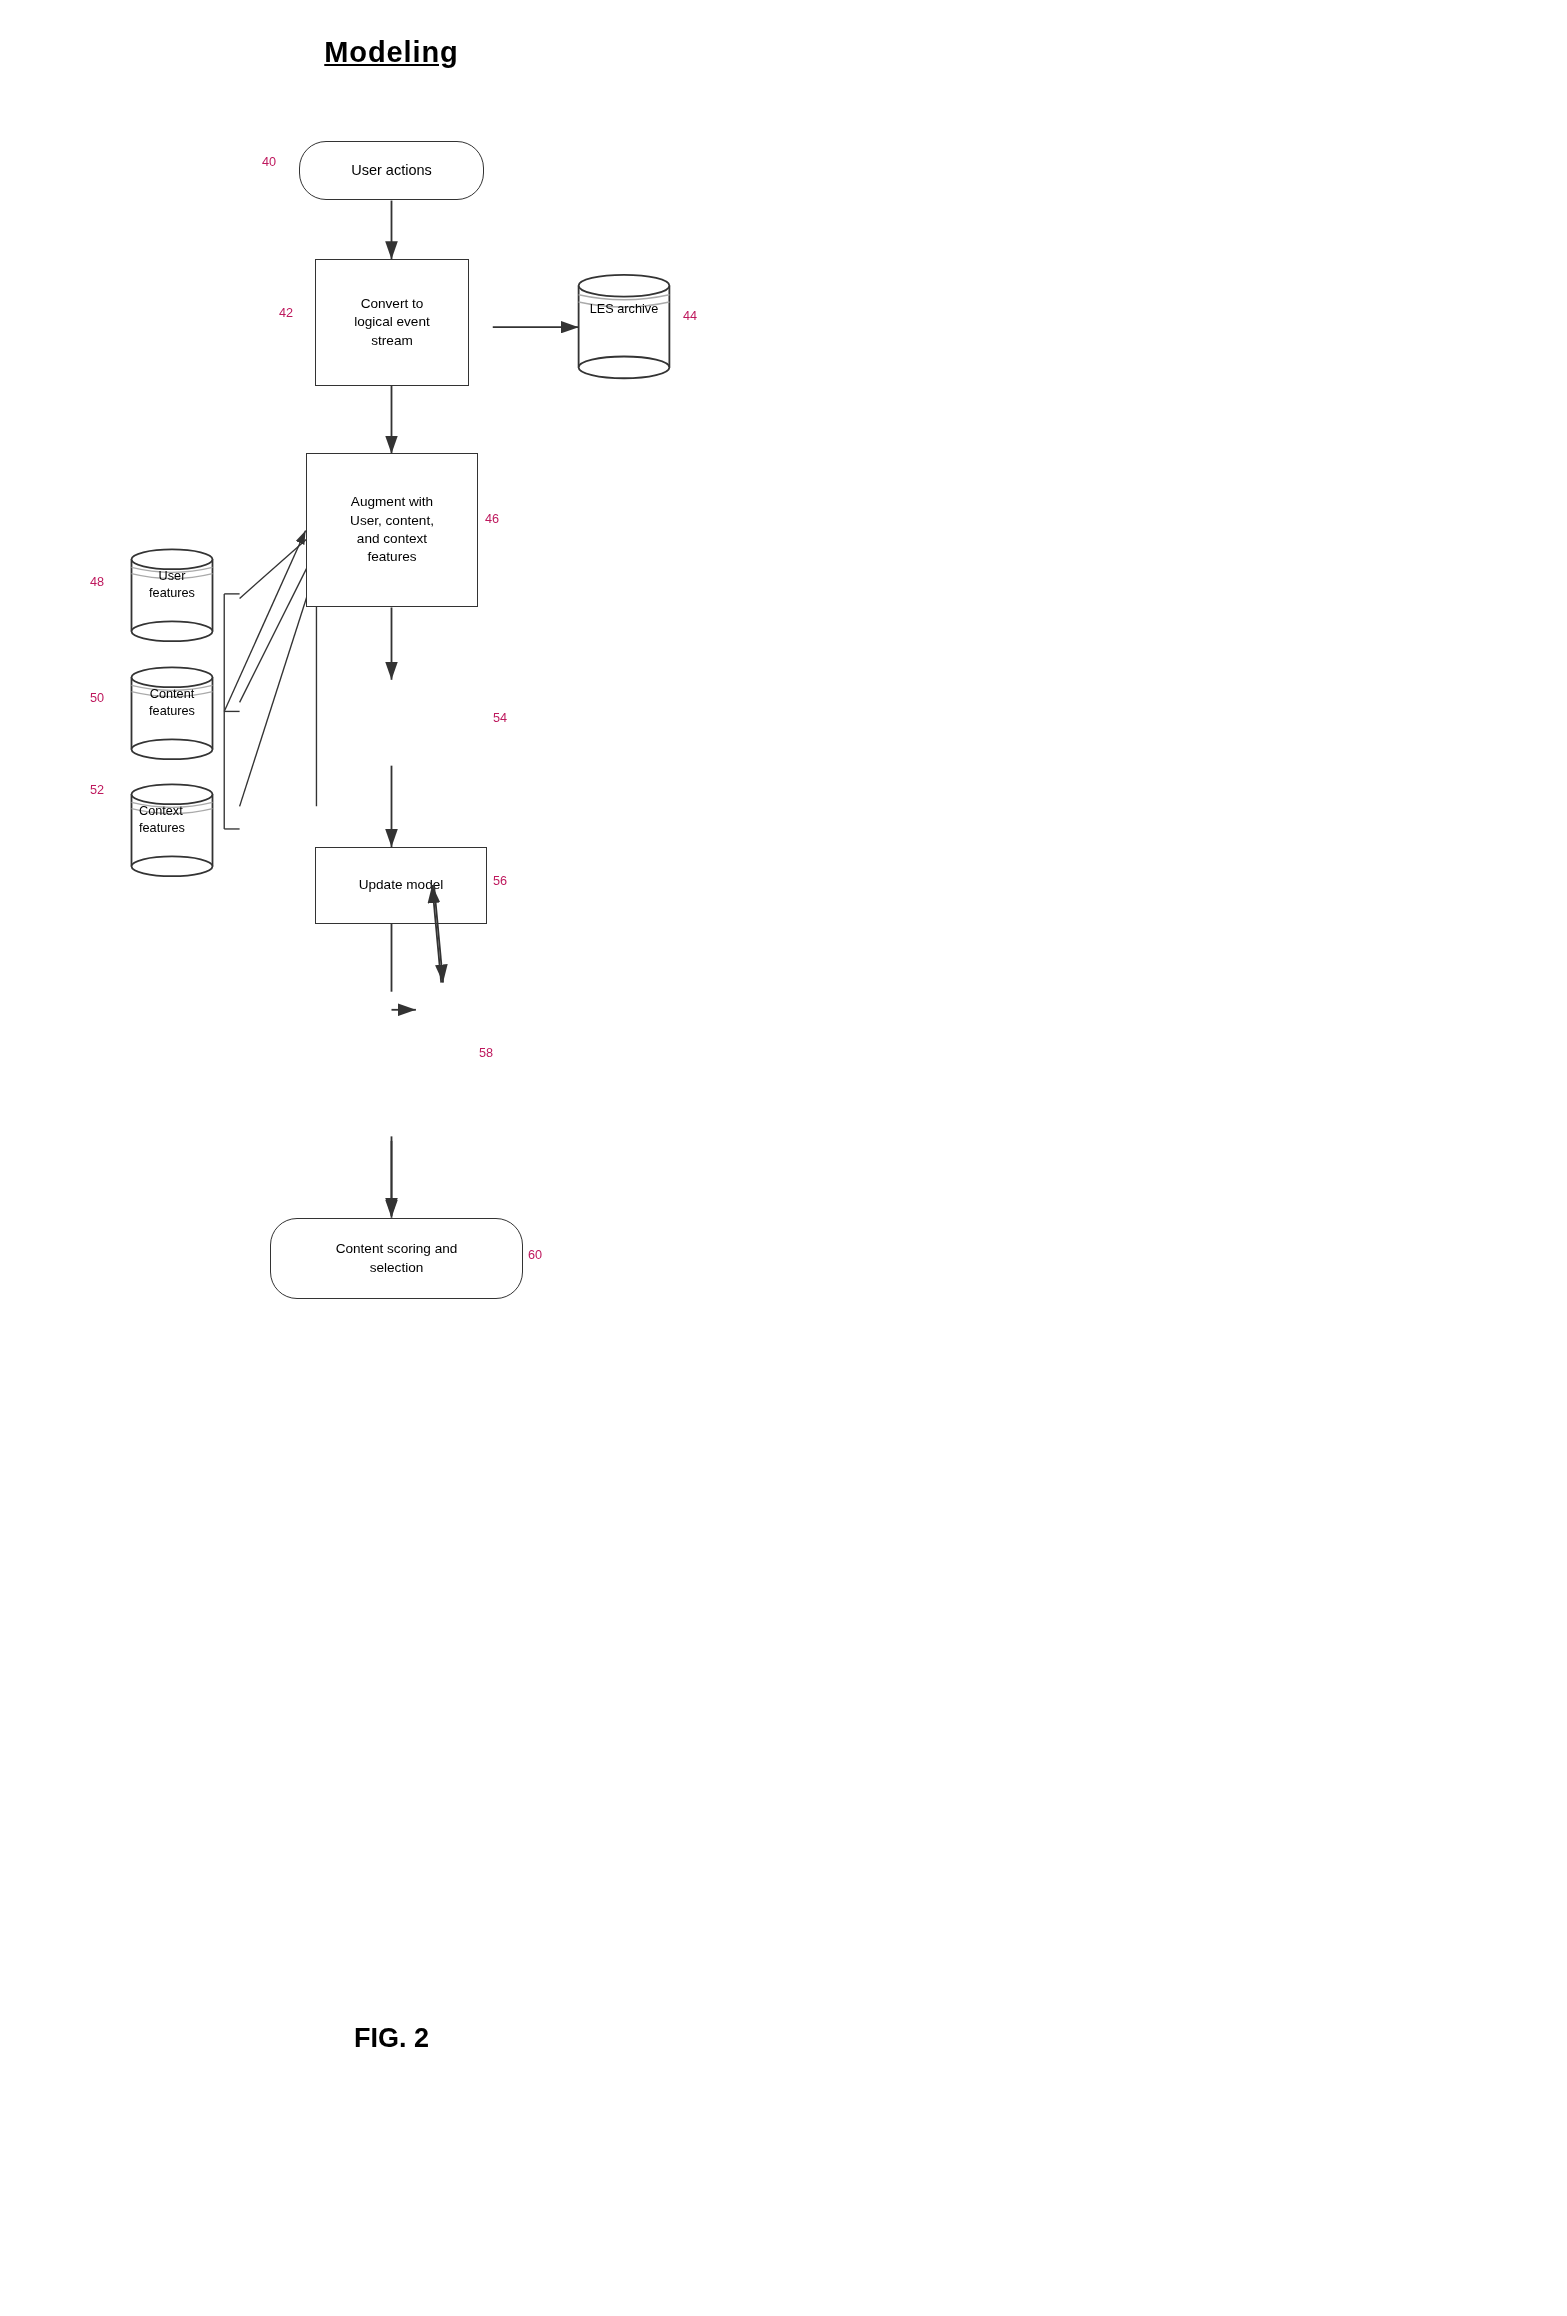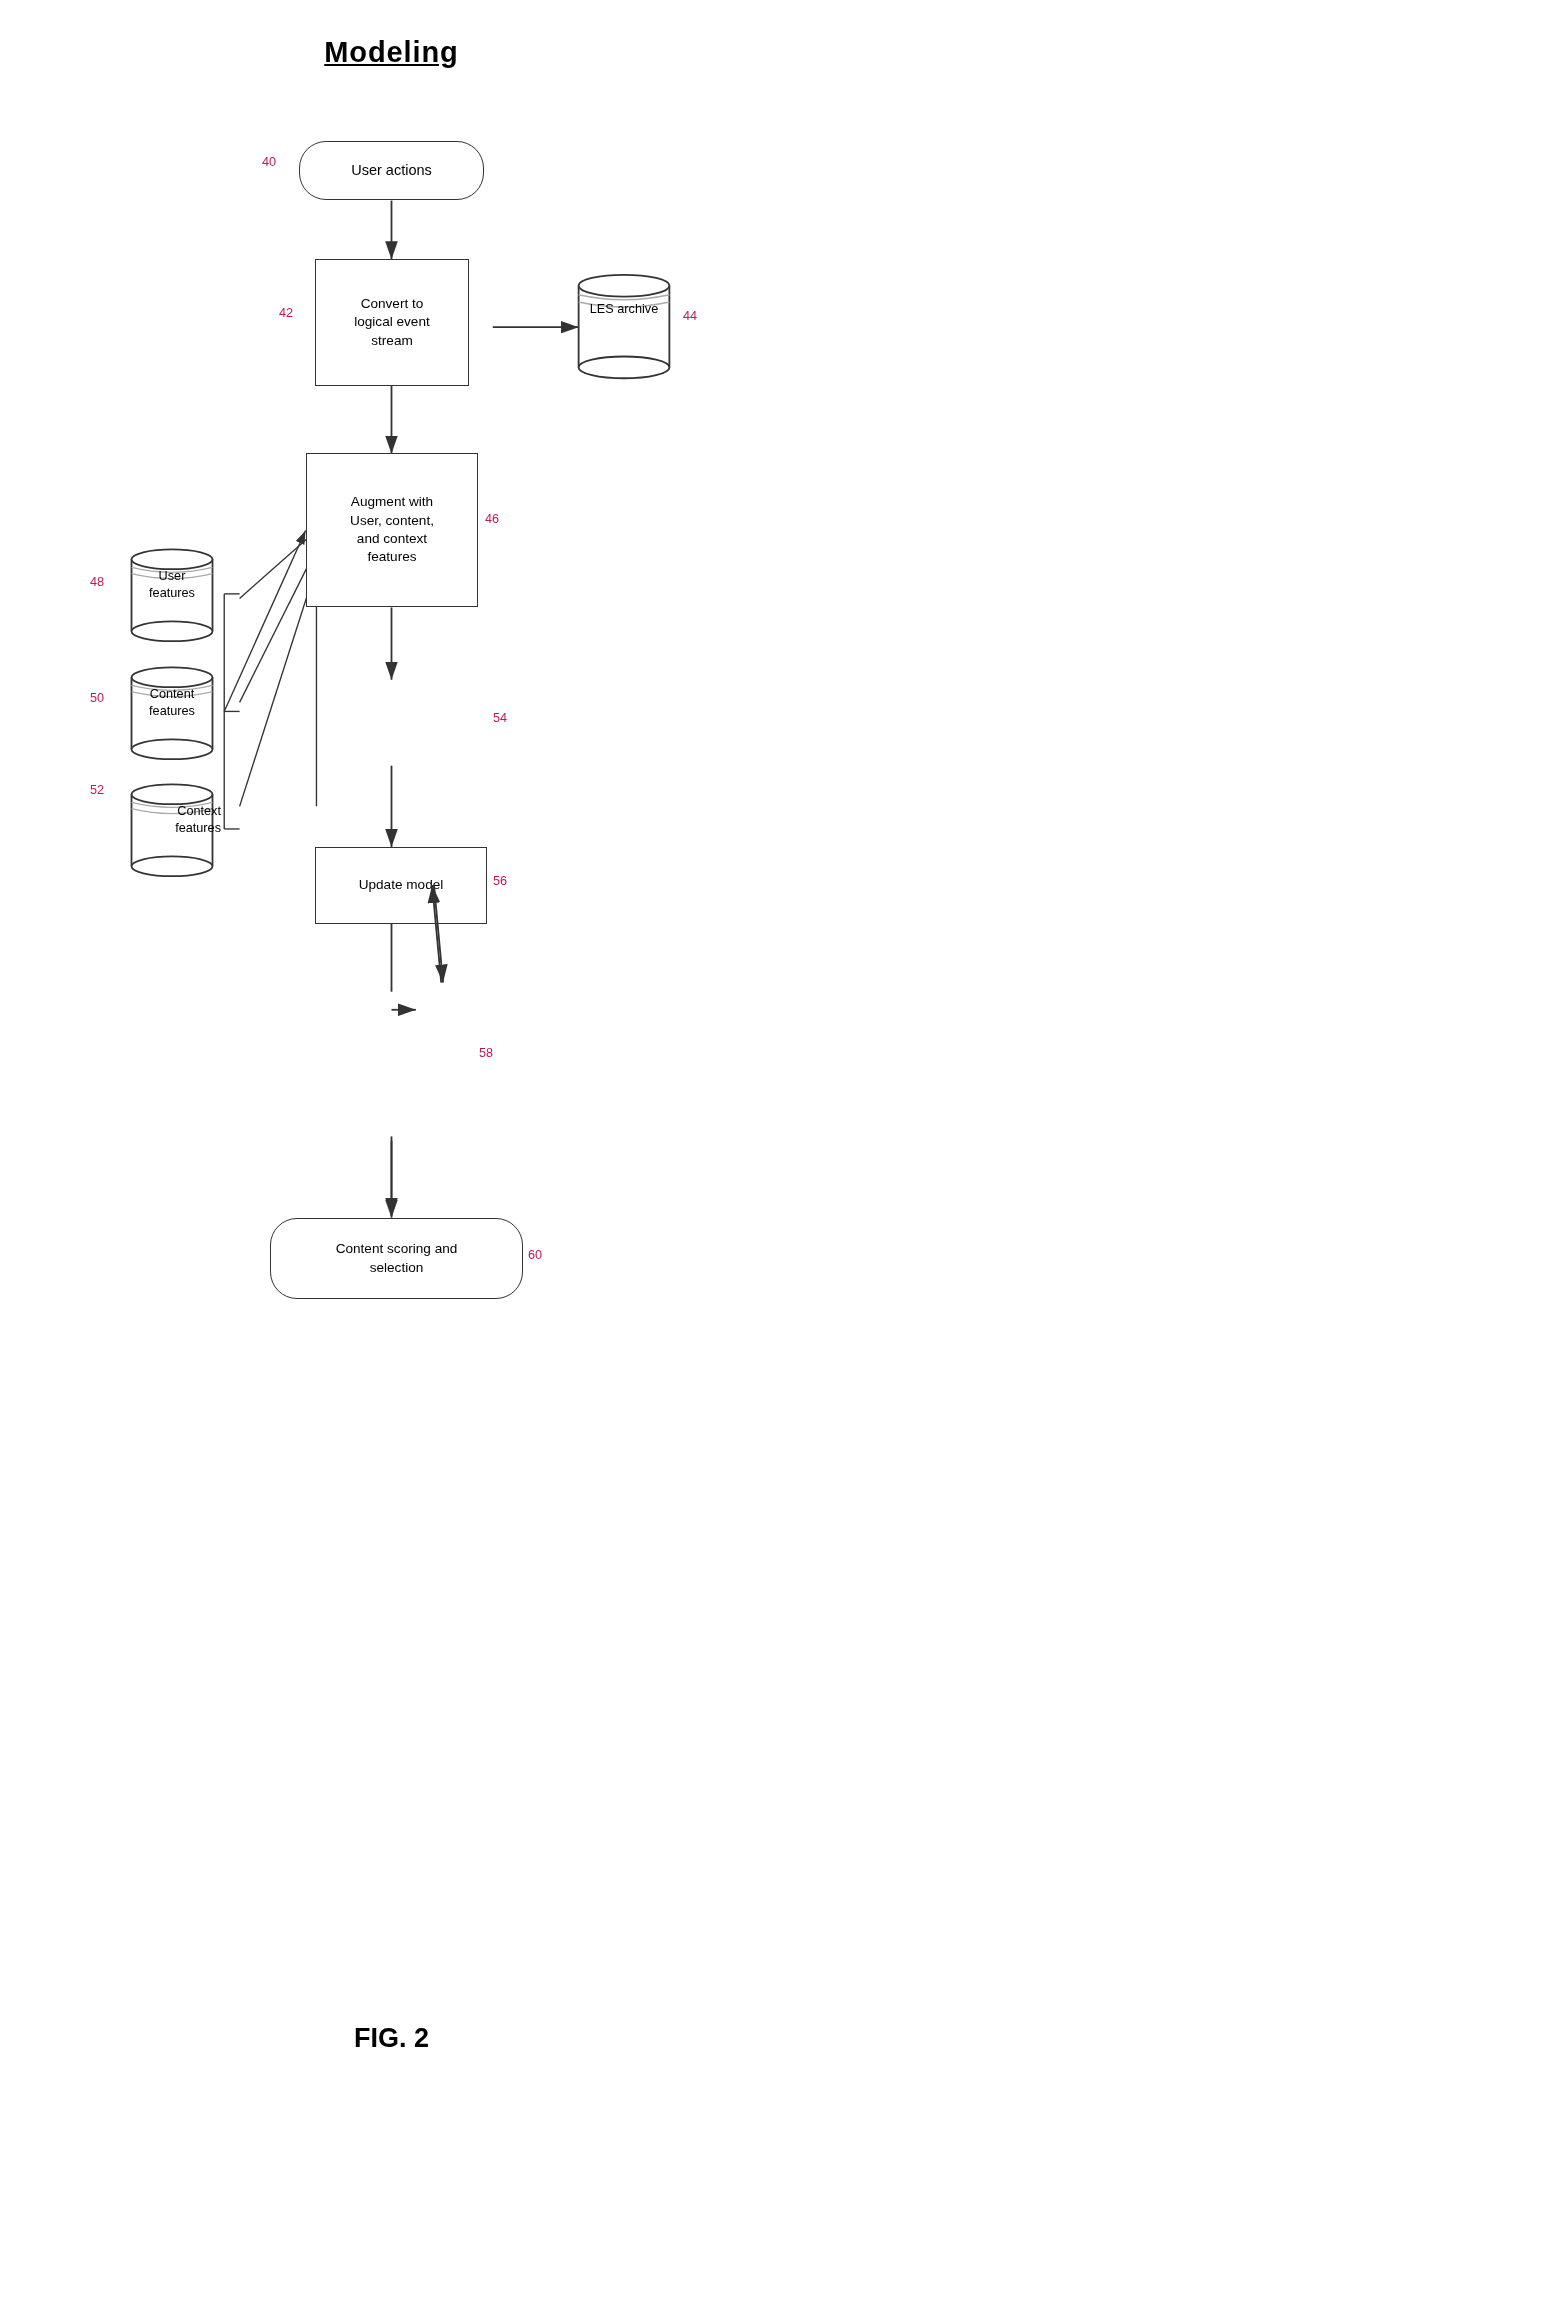--- a/index.html
+++ b/index.html
@@ -202,21 +202,21 @@
     <div class="cylinder" style="left:127px; top:669px; width:90px; height:109px;">
       <svg width="90" height="109" viewBox="0 0 100 120">
         <rect x="5" y="22" width="90" height="80" fill="white" stroke="none"></rect>
         <line x1="5" y1="22" x2="5" y2="102" stroke="#333" stroke-width="2"></line>
         <line x1="95" y1="22" x2="95" y2="102" stroke="#333" stroke-width="2"></line>
         <ellipse cx="50" cy="102" rx="45" ry="11" fill="white" stroke="#333" stroke-width="2"></ellipse>
         <ellipse cx="50" cy="22" rx="45" ry="11" fill="white" stroke="#333" stroke-width="2"></ellipse>
         <path d="M5,31 Q50,42 95,31" stroke="#aaa" stroke-width="1.5" fill="none"></path>
         <path d="M5,38 Q50,49 95,38" stroke="#aaa" stroke-width="1.5" fill="none"></path>
       </svg>
-      <span style="position:absolute; top:29px; left:4px; width:90px; text-align:right; font-size:12.7px; line-height:1.3; white-space:pre-wrap;">Context
+      <span style="position:absolute; top:29px; left:12px; width:90px; text-align:left; font-size:12.7px; line-height:1.3; white-space:pre-wrap;">Context
 features</span>
     </div>
     <span class="label-ref" style="left:90px; top:678px;">52</span>
 
     <svg style="position:absolute;top:0;left:0;width:100%;height:100%;pointer-events:none;" viewBox="0 0 866 2100" width="783" height="1900">
 
       <line x1="248" y1="540" x2="248" y2="800" stroke="#333" stroke-width="1.5"></line>
       <line x1="248" y1="540" x2="265" y2="540" stroke="#333" stroke-width="1.5"></line>
       <line x1="248" y1="670" x2="265" y2="670" stroke="#333" stroke-width="1.5"></line>
       <line x1="248" y1="800" x2="265" y2="800" stroke="#333" stroke-width="1.5"></line>

